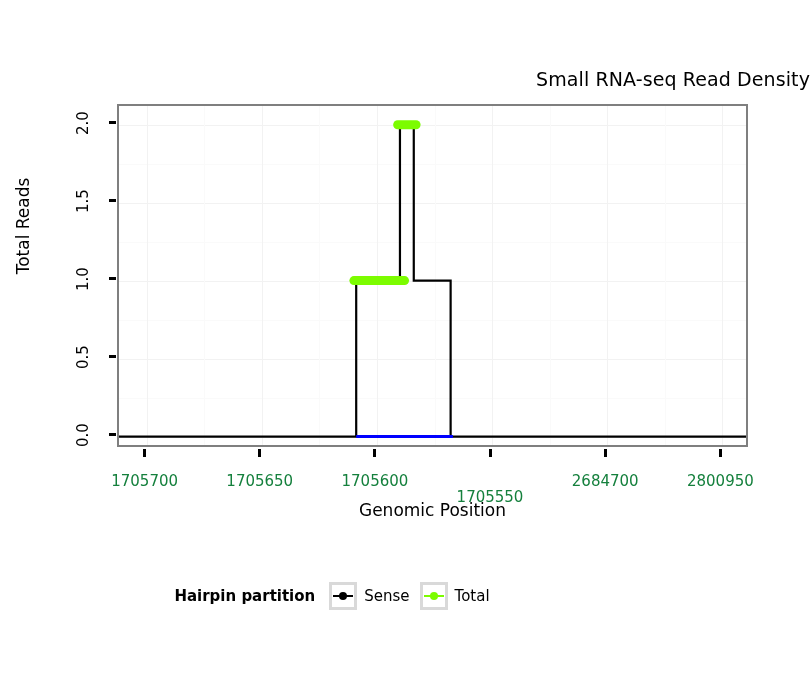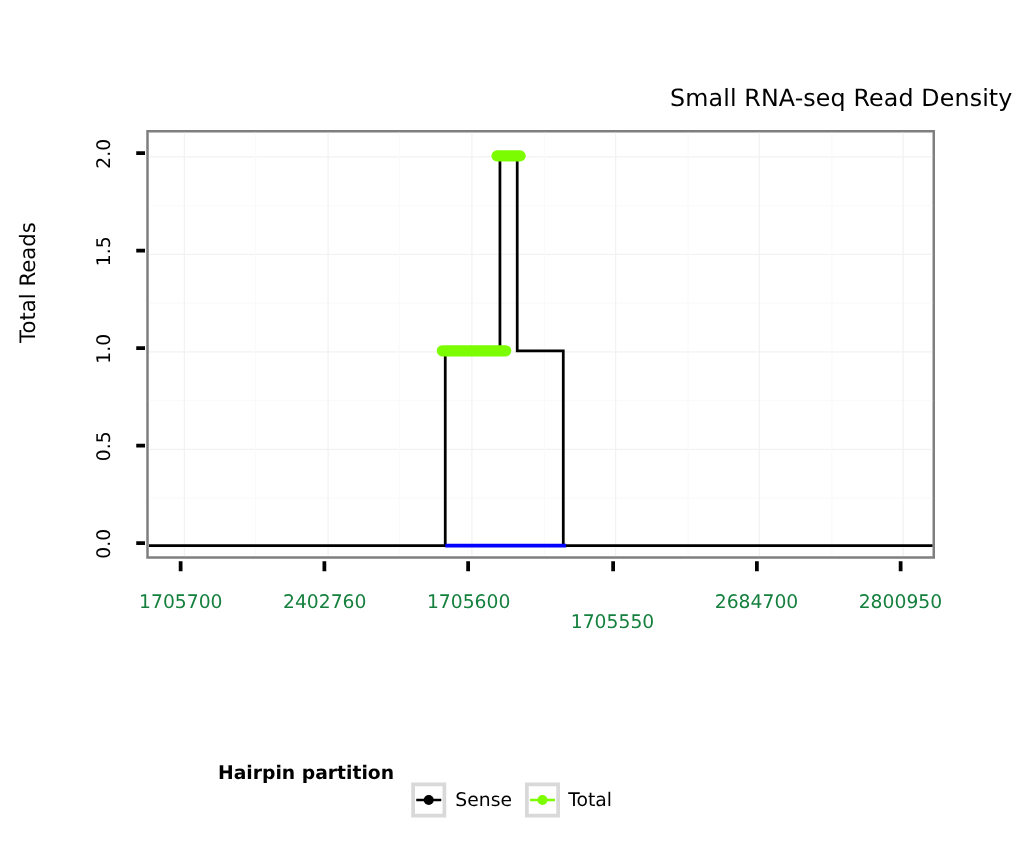--- a/index.html
+++ b/index.html
@@ -231,34 +231,35 @@
       <div class="y-tick-label" style="left: 63px; width: 40px; top: 191.664px;">1.5</div>
       <div class="y-tick-mark" style="left: 109px; top: 121.209px;"></div>
       <div class="y-tick-label" style="left: 63px; width: 40px; top: 113.709px;">2.0</div>
     </div>
   <div class="y-axis-title">Total Reads</div>
 
   <div id="x-axis">
       <div class="x-tick-mark" style="left: 143.135px;"></div>
       <div class="x-tick-label" style="left: 144.635px;">1705700</div>
       <div class="x-tick-mark" style="left: 258.281px;"></div>
-      <div class="x-tick-label" style="left: 259.781px;">2402760</div>
+      <div class="x-tick-label" style="left: 259.781px;">1705650</div>
       <div class="x-tick-mark" style="left: 373.427px;"></div>
       <div class="x-tick-label" style="left: 374.927px;">1705600</div>
       <div class="x-tick-mark" style="left: 488.573px;"></div>
       <div class="x-tick-label" style="left: 490px; margin-top: 16px;">1705550</div>
       <div class="x-tick-mark" style="left: 603.719px;"></div>
       <div class="x-tick-label" style="left: 605.219px;">2684700</div>
       <div class="x-tick-mark" style="left: 718.865px;"></div>
       <div class="x-tick-label" style="left: 720.365px;">2800950</div>
     </div>
+  <div class="x-axis-title">Genomic Position</div>
 
   <div class="legend">
     <span class="legend-title">Hairpin partition</span>
-    <div id="legend-entries" style="display:flex;align-items:flex-start;margin-top:44px;">
+    <div id="legend-entries" style="display:flex;align-items:flex-start;">
         <div class="legend-entry">
           <span class="legend-key">
             <span class="key-line" style="background: rgb(0, 0, 0);"></span>
             <span class="key-dot" style="background: rgb(0, 0, 0);"></span>
           </span>
           <span class="legend-label">Sense</span>
         </div>
         <div class="legend-entry">
           <span class="legend-key">
             <span class="key-line" style="background: rgb(124, 252, 0);"></span>

